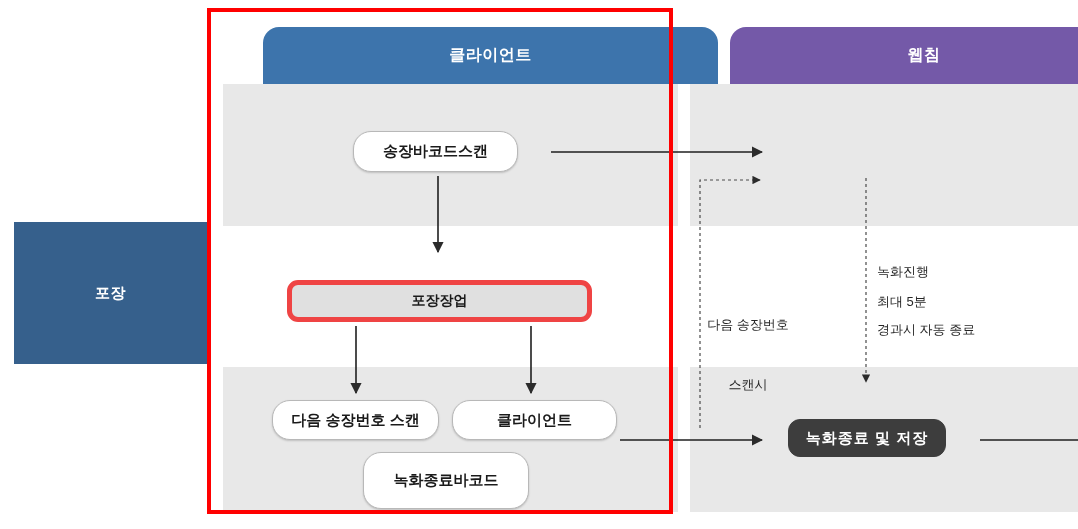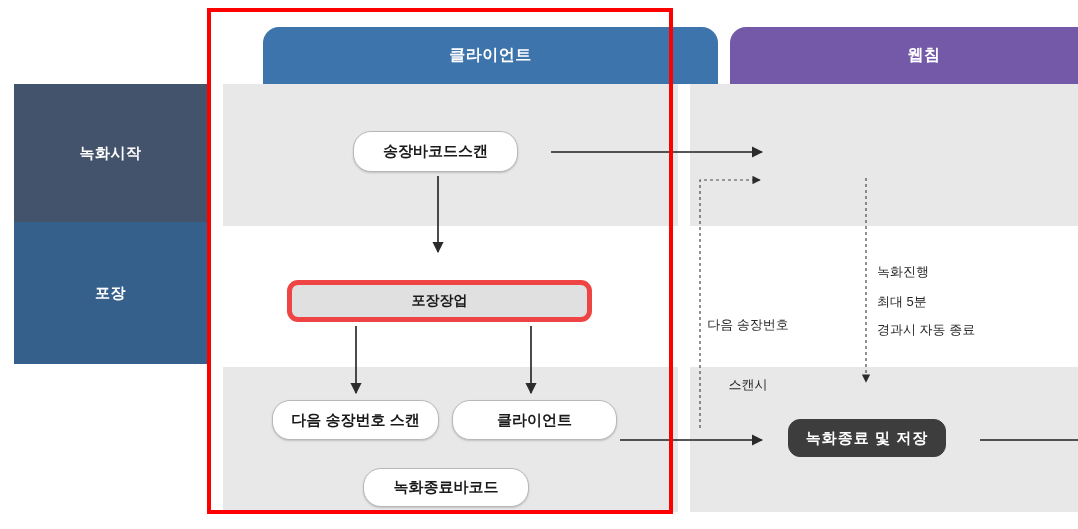--- a/index.html
+++ b/index.html
@@ -70,21 +70,21 @@
   }
   .node-dark{
     background:#3d3d3d;border:1px solid #3d3d3d;border-radius:12px;
     color:#ffffff;font-size:15px;font-weight:bold;letter-spacing:1px;
   }
 
   #node-scan-invoice{left:353px;top:131px;width:165px;height:41px;}
   #node-packing{left:287px;top:280px;width:305px;height:42px;}
   #node-next-scan{left:272px;top:400px;width:167px;height:40px;}
   #node-stop-button{left:452px;top:400px;width:165px;height:40px;}
-  #node-stop-barcode{left:363px;top:468px;width:166px;height:39px;}
+  #node-stop-barcode{left:363px;top:452px;width:166px;height:57px;}
 
   #node-rec-start{left:788px;top:133px;width:158px;height:38px;}
   #node-rec-stop{left:788px;top:419px;width:158px;height:38px;}
 
   
   .annot{
     position:absolute;color:#262626;font-size:13px;line-height:20px;
     white-space:pre;
   }
   #annot-next{left:702px;top:275px;text-align:center;width:92px;}
@@ -100,23 +100,20 @@
 
 <div id="stage">
 
   <div class="lane-band band-client band-r0"></div>
   <div class="lane-band band-client band-r1"></div>
   <div class="lane-band band-webcam band-r0"></div>
   <div class="lane-band band-webcam band-r1"></div>
   <div class="lane-band band-third band-r0"></div>
   <div class="lane-band band-third band-r1"></div>
 
-  <div class="phase" id="phase-0">
-    <span>녹화시작</span>
-  </div>
   <div class="phase" id="phase-1">
     <span>포장</span>
   </div>
 
   <div class="col-header" id="col-client-header">
     <span>클라이언트</span>
   </div>
   <div class="col-header" id="col-webcam-header">
     <span>웹침</span>
   </div>

